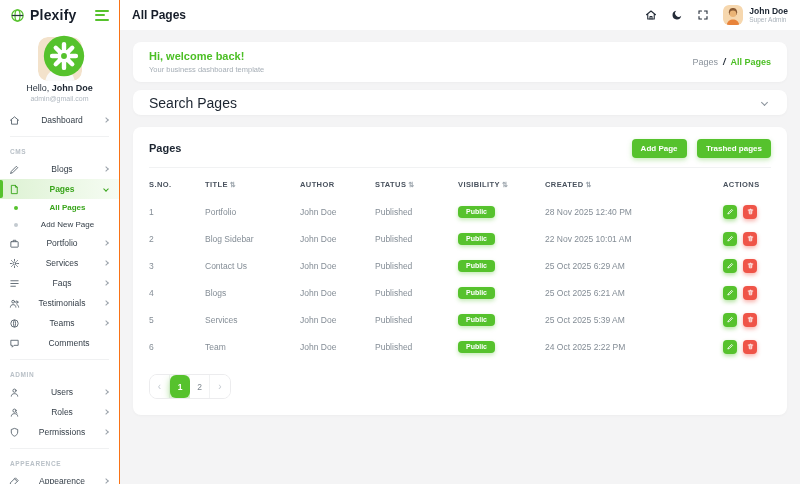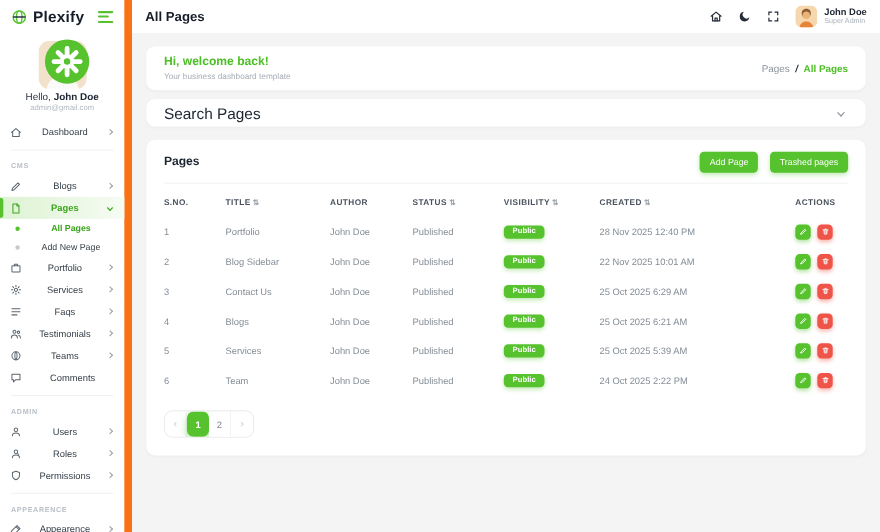--- a/index.html
+++ b/index.html
@@ -1,21 +1,21 @@
 <!DOCTYPE html>
 <html><head>
 <meta charset="utf-8">
 <style>
   * { margin:0; padding:0; box-sizing:border-box; }
   html,body { width:800px; height:484px; overflow:hidden; }
   body { font-family:"Liberation Sans", sans-serif; background:#fff; position:relative; color:#1c2531; }
   :root{ --green:#56c22d; --green-lt:#e8f6e1; --red:#ef5448; --dark:#1c2531; --muted:#8a929b; --muted2:#b3bbc2; }
 
   
-  .sidebar { position:absolute; left:0; top:0; width:120px; height:484px; background:#fff; border-right:7px solid #f97316; z-index:2; }
+  .sidebar { position:absolute; left:0; top:0; width:120px; height:484px; background:#fff; border-right:1px solid #f97316; z-index:2; }
   .logo-row { height:30px; display:flex; align-items:center; padding:0 10px; gap:5px; }
   .logo-globe { width:15px; height:15px; flex:0 0 auto; }
   .logo-text { font-size:14px; font-weight:bold; color:#161d29; letter-spacing:.2px; flex:1; }
   .hamburger { width:14px; display:flex; flex-direction:column; gap:2.5px; cursor:pointer; }
   .hamburger i { display:block; height:2px; background:var(--green); border-radius:2px; }
   .hamburger i:nth-child(2){ width:10px; }
 
   .profile { text-align:center; padding-top:7px; }
   .avatar-wrap { position:relative; width:44px; height:44px; margin:0 auto; }
   .avatar-wrap svg { width:44px; height:44px; border-radius:10px; display:block; }
@@ -67,21 +67,21 @@
   .bc-sep { color:#1c2531; font-weight:bold; font-style:italic; }
   .bc-current { color:#4cbf25; font-weight:bold; }
 
   .search-card { margin-top:8px; padding:7px 16px; display:flex; align-items:center; justify-content:space-between; height:25px; cursor:pointer; }
   .search-title { font-size:14px; font-weight:normal; color:#1c2531; }
   .search-chev { width:5px; height:5px; border-right:1.3px solid #8a929b; border-bottom:1.3px solid #8a929b; transform:rotate(45deg); margin-right:4px; }
 
   .pages-card { margin-top:12px; padding:10px 16px 16px; }
   .pages-head { display:flex; align-items:center; justify-content:space-between; padding-bottom:9px; border-bottom:1px solid #f1f2f3; }
   .pages-title { font-size:11px; font-weight:bold; color:#1c2531; }
-  .btn { display:inline-block; background:var(--green); color:#fff; font-size:8px; font-weight:normal; padding:5px 9px; border-radius:4px; border:none; cursor:pointer; margin-left:6px; box-shadow:0 2px 5px rgba(86,194,45,.35); font-family:inherit; }
+  .btn { display:inline-block; background:var(--green); color:#fff; font-size:8px; font-weight:bold; padding:5px 9px; border-radius:4px; border:none; cursor:pointer; margin-left:6px; box-shadow:0 2px 5px rgba(86,194,45,.35); font-family:inherit; }
 
   table { width:100%; border-collapse:collapse; table-layout:fixed; margin-top:2px; }
   th { text-align:left; font-size:7.5px; color:#49525e; letter-spacing:.4px; padding:10px 0 9px; font-weight:bold; white-space:nowrap; }
   .sort { font-size:7px; color:#9aa3ab; margin-left:2px; }
   td { font-size:8.5px; color:#848d96; padding:6.5px 0; white-space:nowrap; }
   .badge { display:inline-block; background:var(--green); color:#fff; font-size:7px; font-weight:bold; padding:2.5px 8px; border-radius:4px; box-shadow:0 2px 4px rgba(86,194,45,.35); }
   .act-btn { display:inline-flex; align-items:center; justify-content:center; width:14px; height:14px; border-radius:4px; border:none; cursor:pointer; margin-right:4px; vertical-align:middle; }
   .act-edit { background:var(--green); box-shadow:0 2px 4px rgba(86,194,45,.45); }
   .act-del { background:var(--red); box-shadow:0 2px 4px rgba(239,84,72,.45); }
   .act-btn svg { width:7px; height:7px; }

